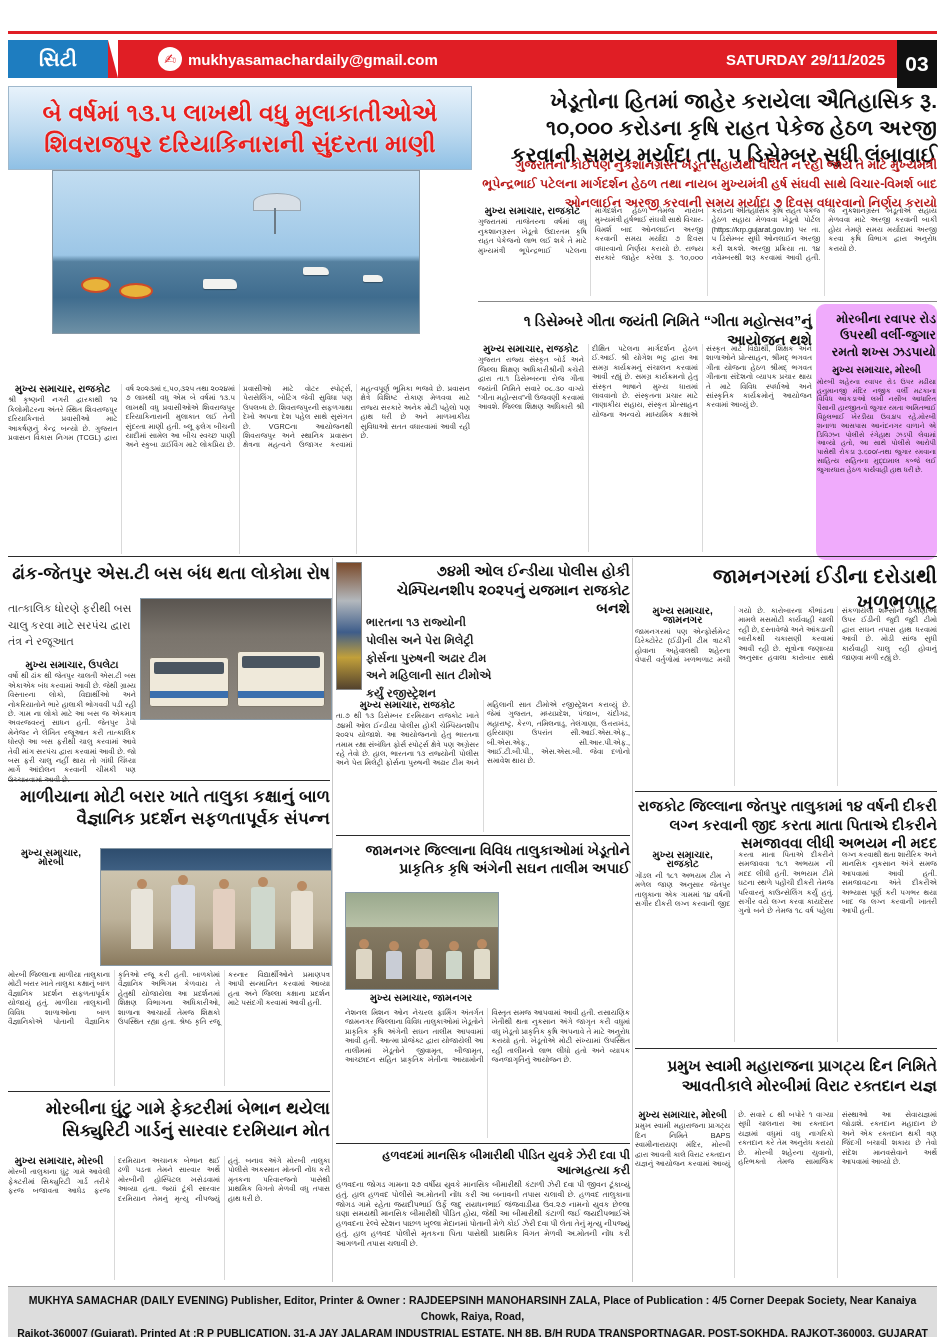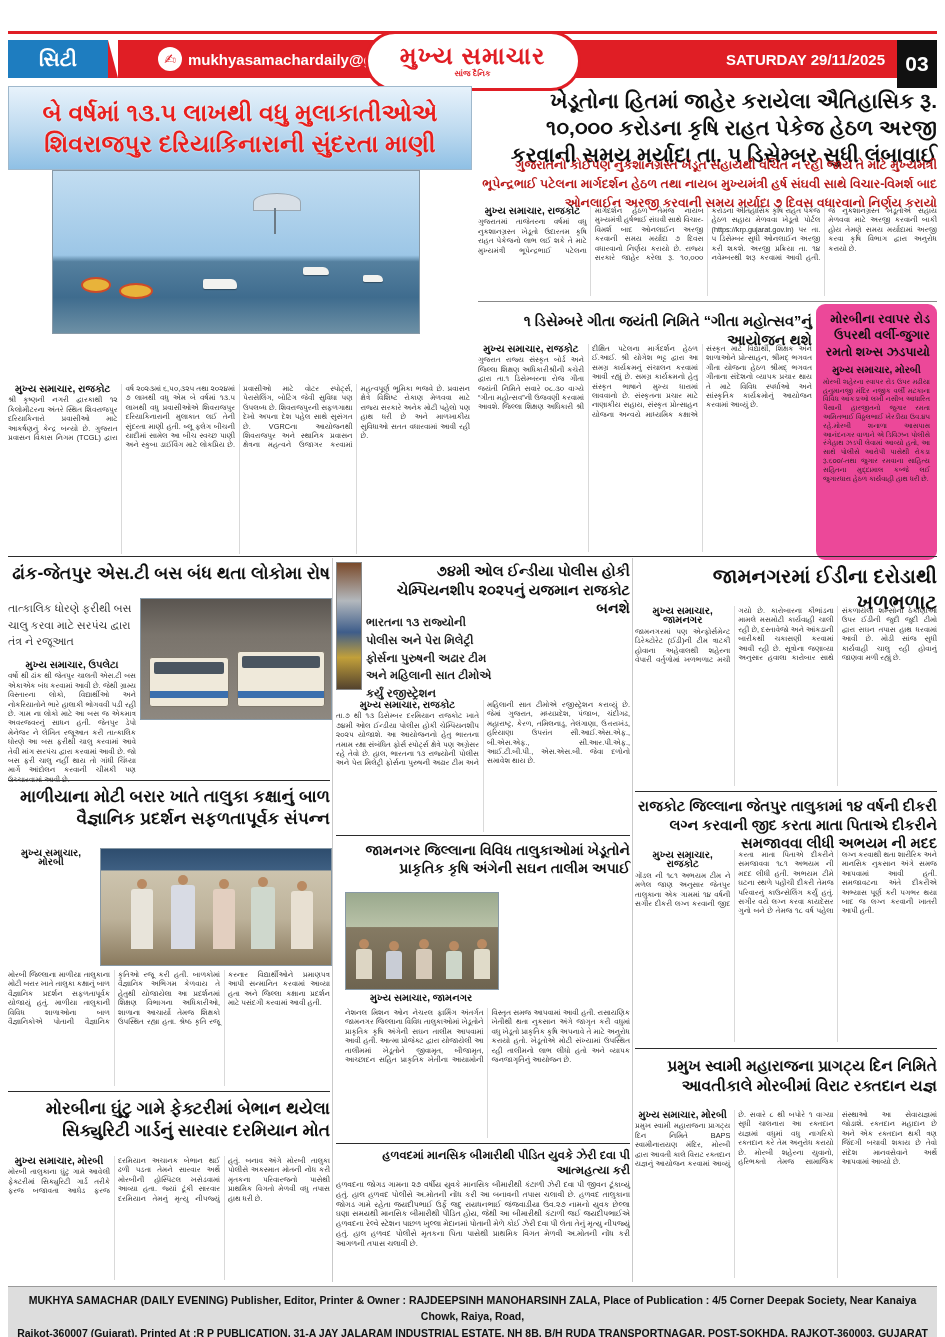--- a/index.html
+++ b/index.html
@@ -51,44 +51,40 @@
   .bus .win{position:absolute;left:4px;right:4px;top:4px;height:12px;background:#4a5560;border-radius:2px;}
 
   .hoarding{left:336px;top:562px;width:24px;height:126px;background:linear-gradient(180deg,#7a4a2a,#b3b8bd 30%,#3e5d8a 55%,#c2a03a 75%,#54432e 100%);border:1px solid #888;}
 
   .fair-photo{left:100px;top:848px;width:230px;height:116px;background:linear-gradient(180deg,#2e4d6e 0%,#3e5f82 18%,#cdc4ae 19%,#bdb29a 60%,#8a7a5e 100%);}
   .person{position:absolute;border-radius:3px 3px 0 0;}
   .head{position:absolute;width:10px;height:10px;border-radius:50%;background:#b98a62;top:-10px;left:50%;transform:translateX(-50%);}
 
   .hall-photo{left:345px;top:892px;width:152px;height:96px;background:linear-gradient(180deg,#9aa98d 0%,#b9c2a8 35%,#857a63 36%,#6e6450 100%);}
 
-  .varli-box{left:816px;top:304px;width:121px;height:256px;background:#ec4899;border-radius:9px;padding:7px 7px;box-sizing:border-box;}
+  .varli-box{left:816px;top:304px;width:121px;height:256px;background:#f0abfc;border-radius:9px;padding:7px 1px;box-sizing:border-box;}
   .varli-box .headline{font-size:12.5px;line-height:1.3;}
   .varli-box .bodytxt{font-size:6.9px;line-height:8.8px;}
 
   .footer{left:8px;top:1286px;width:929px;background:#dddddd;border-top:1px solid #9a9a9a;text-align:center;
           font-size:10.5px;font-weight:bold;color:#111;padding:5px 8px 6px;box-sizing:border-box;line-height:1.55;}
 </style>
 </head>
 <body>
 
 <div class="page">
 
   <div class="topline"></div>
   <div class="header">
     <div class="city-box">
       <span>સિટી</span>
     </div>
     <div class="email-wrap">
       <span class="hand-icon">✍</span>
       <span class="email-text">mukhyasamachardaily@gmail.com</span>
-    </div>
-    <div class="logo">
-      <span class="logo-title">મુખ્ય સમાચાર</span>
-      <span class="logo-tag">સાંજ દૈનિક</span>
     </div>
     <div class="date-text">SATURDAY 29/11/2025</div>
     <div class="pagenum">03</div>
   </div>
 
   <div class="abs hl-box">
     <span>બે વર્ષમાં ૧૩.૫ લાખથી વધુ મુલાકાતીઓએ શિવરાજપુર દરિયાકિનારાની સુંદરતા માણી</span>
   </div>
 
   <div class="abs photo beach-photo">

